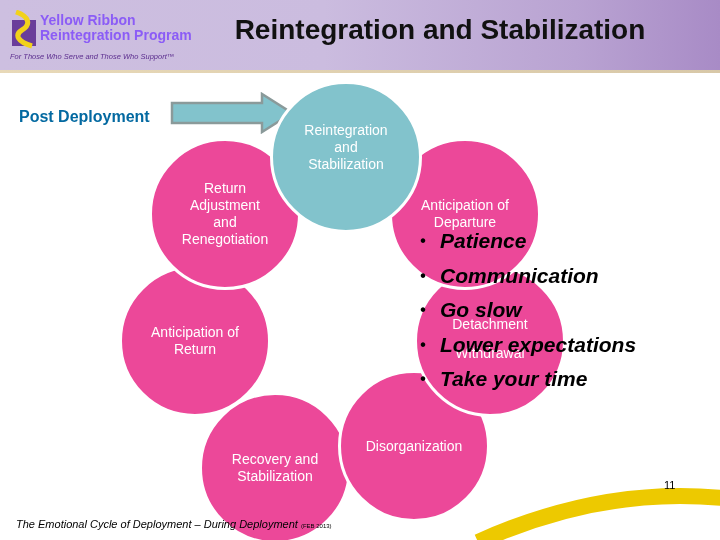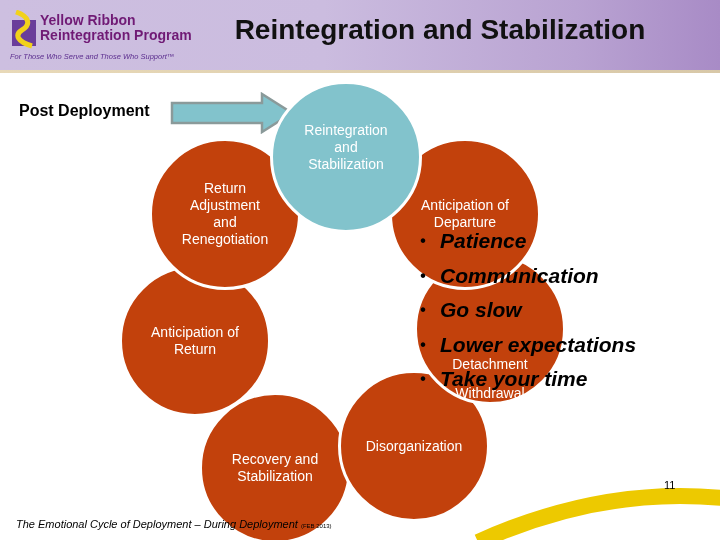--- a/index.html
+++ b/index.html
@@ -1,26 +1,26 @@
 <!DOCTYPE html>
 <html><head>
 <meta charset="utf-8">
 <style>
   html, body { margin:0; padding:0; }
   body { width:720px; height:540px; position:relative; overflow:hidden; background:#ffffff; font-family:"Liberation Sans", sans-serif; }
   .header { position:absolute; left:0; top:0; width:720px; height:70px;
     background: linear-gradient(90deg, #cdbfe0 0%, #cbbcdf 45%, #b9a3d2 80%, #a88bc6 100%); }
   .header-rule { position:absolute; left:0; top:70px; width:720px; height:3px; background:linear-gradient(90deg,#e8d9b8,#d8c8a8); }
   .logo { position:absolute; left:10px; top:10px; width:30px; height:40px; }
-  .logo-name { position:absolute; left:40px; top:13px; color:#701a75; font-weight:bold; font-size:14px; line-height:15px; }
+  .logo-name { position:absolute; left:40px; top:13px; color:#8b5cf6; font-weight:bold; font-size:14px; line-height:15px; }
   .logo-tag { position:absolute; left:10px; top:52px; color:#5b2d8e; font-style:italic; font-size:7.5px; }
   .title { position:absolute; left:180px; top:14px; width:520px; text-align:center; font-weight:bold; font-size:28px; color:#111; }
-  .post-label { position:absolute; left:19px; top:102px; font-weight:bold; font-size:16px; color:#000000; }
+  .post-label { position:absolute; left:19px; top:108px; font-weight:bold; font-size:16px; color:#0369a1; }
   .arrow { position:absolute; left:170px; top:92px; }
-  .circle { position:absolute; border-radius:50%; background:#c2410c; border:3px solid #fff; display:flex; align-items:center; justify-content:center; text-align:center; color:#fff; font-size:14px; line-height:17px; box-sizing:border-box; }
+  .circle { position:absolute; border-radius:50%; background:#ec4899; border:3px solid #fff; display:flex; align-items:center; justify-content:center; text-align:center; color:#fff; font-size:14px; line-height:17px; box-sizing:border-box; }
   .circle.teal { background:#82c3cc; }
   .circle span { display:block; }
   .bullets { position:absolute; left:420px; top:228px; margin:0; padding:0; list-style:none; }
   .bullets li { font-weight:bold; font-size:21px; color:#000; height:34.5px; line-height:26px; white-space:nowrap;font-style:italic; }
   .bullets li .dot { display:inline-block; width:20px; font-size:16px; vertical-align:top; }
   .caption { position:absolute; left:16px; top:518px; font-style:italic; font-size:11px; color:#000; }
   .caption small { font-size:6px; font-style:normal; }
   .swoosh { position:absolute; left:0; top:0; }
   .page-num { position:absolute; left:640px; top:479px; font-size:11px; color:#000;margin-left:24px; }
 </style>
@@ -57,21 +57,21 @@
   <div>
       <span>Disorganization</span>
     </div>
 </div>
 <div class="circle" style="left:119px; top:265px; width:152px; height:152px;">
   <div>
       <span>Anticipation of</span>
       <span>Return</span>
     </div>
 </div>
-<div class="circle" style="left:414px; top:253px; width:152px; height:152px;align-items:flex-end;">
+<div class="circle" style="left:414px; top:265px; width:152px; height:152px;">
   <div style="margin-top:-4px;">
       <span>Detachment</span>
       <span style="margin-top:12px;">Withdrawal</span>
     </div>
 </div>
 <div class="circle" style="left:149px; top:138px; width:152px; height:152px;">
   <div>
       <span>Return</span>
       <span>Adjustment</span>
       <span>and</span>

